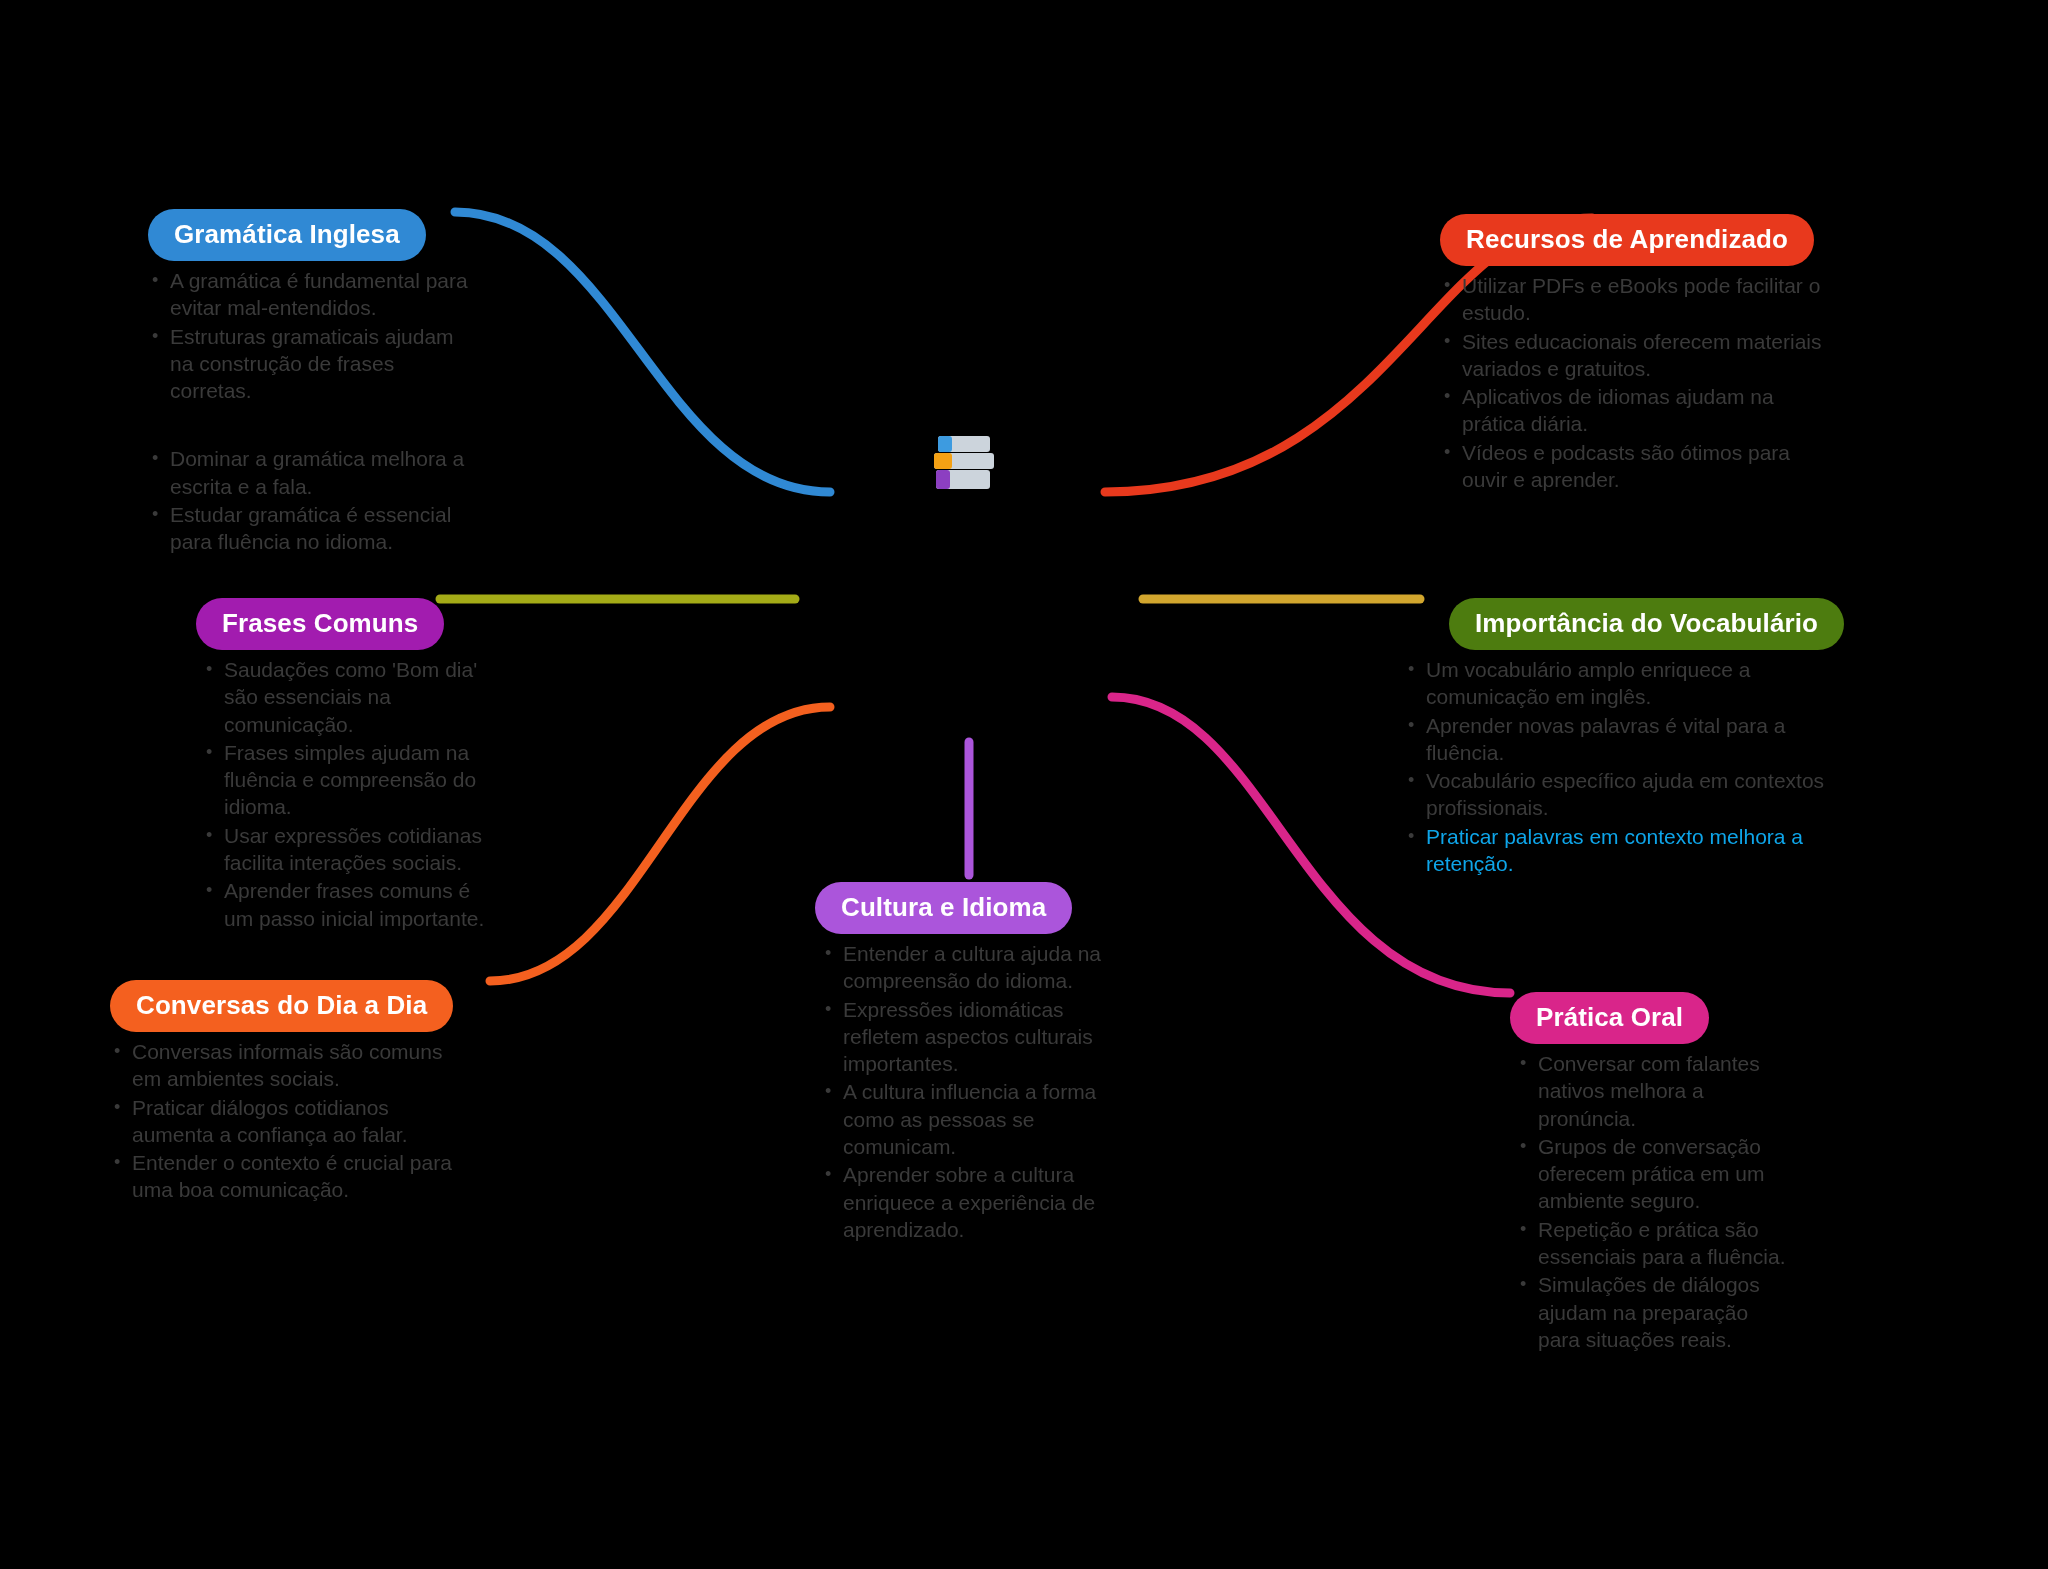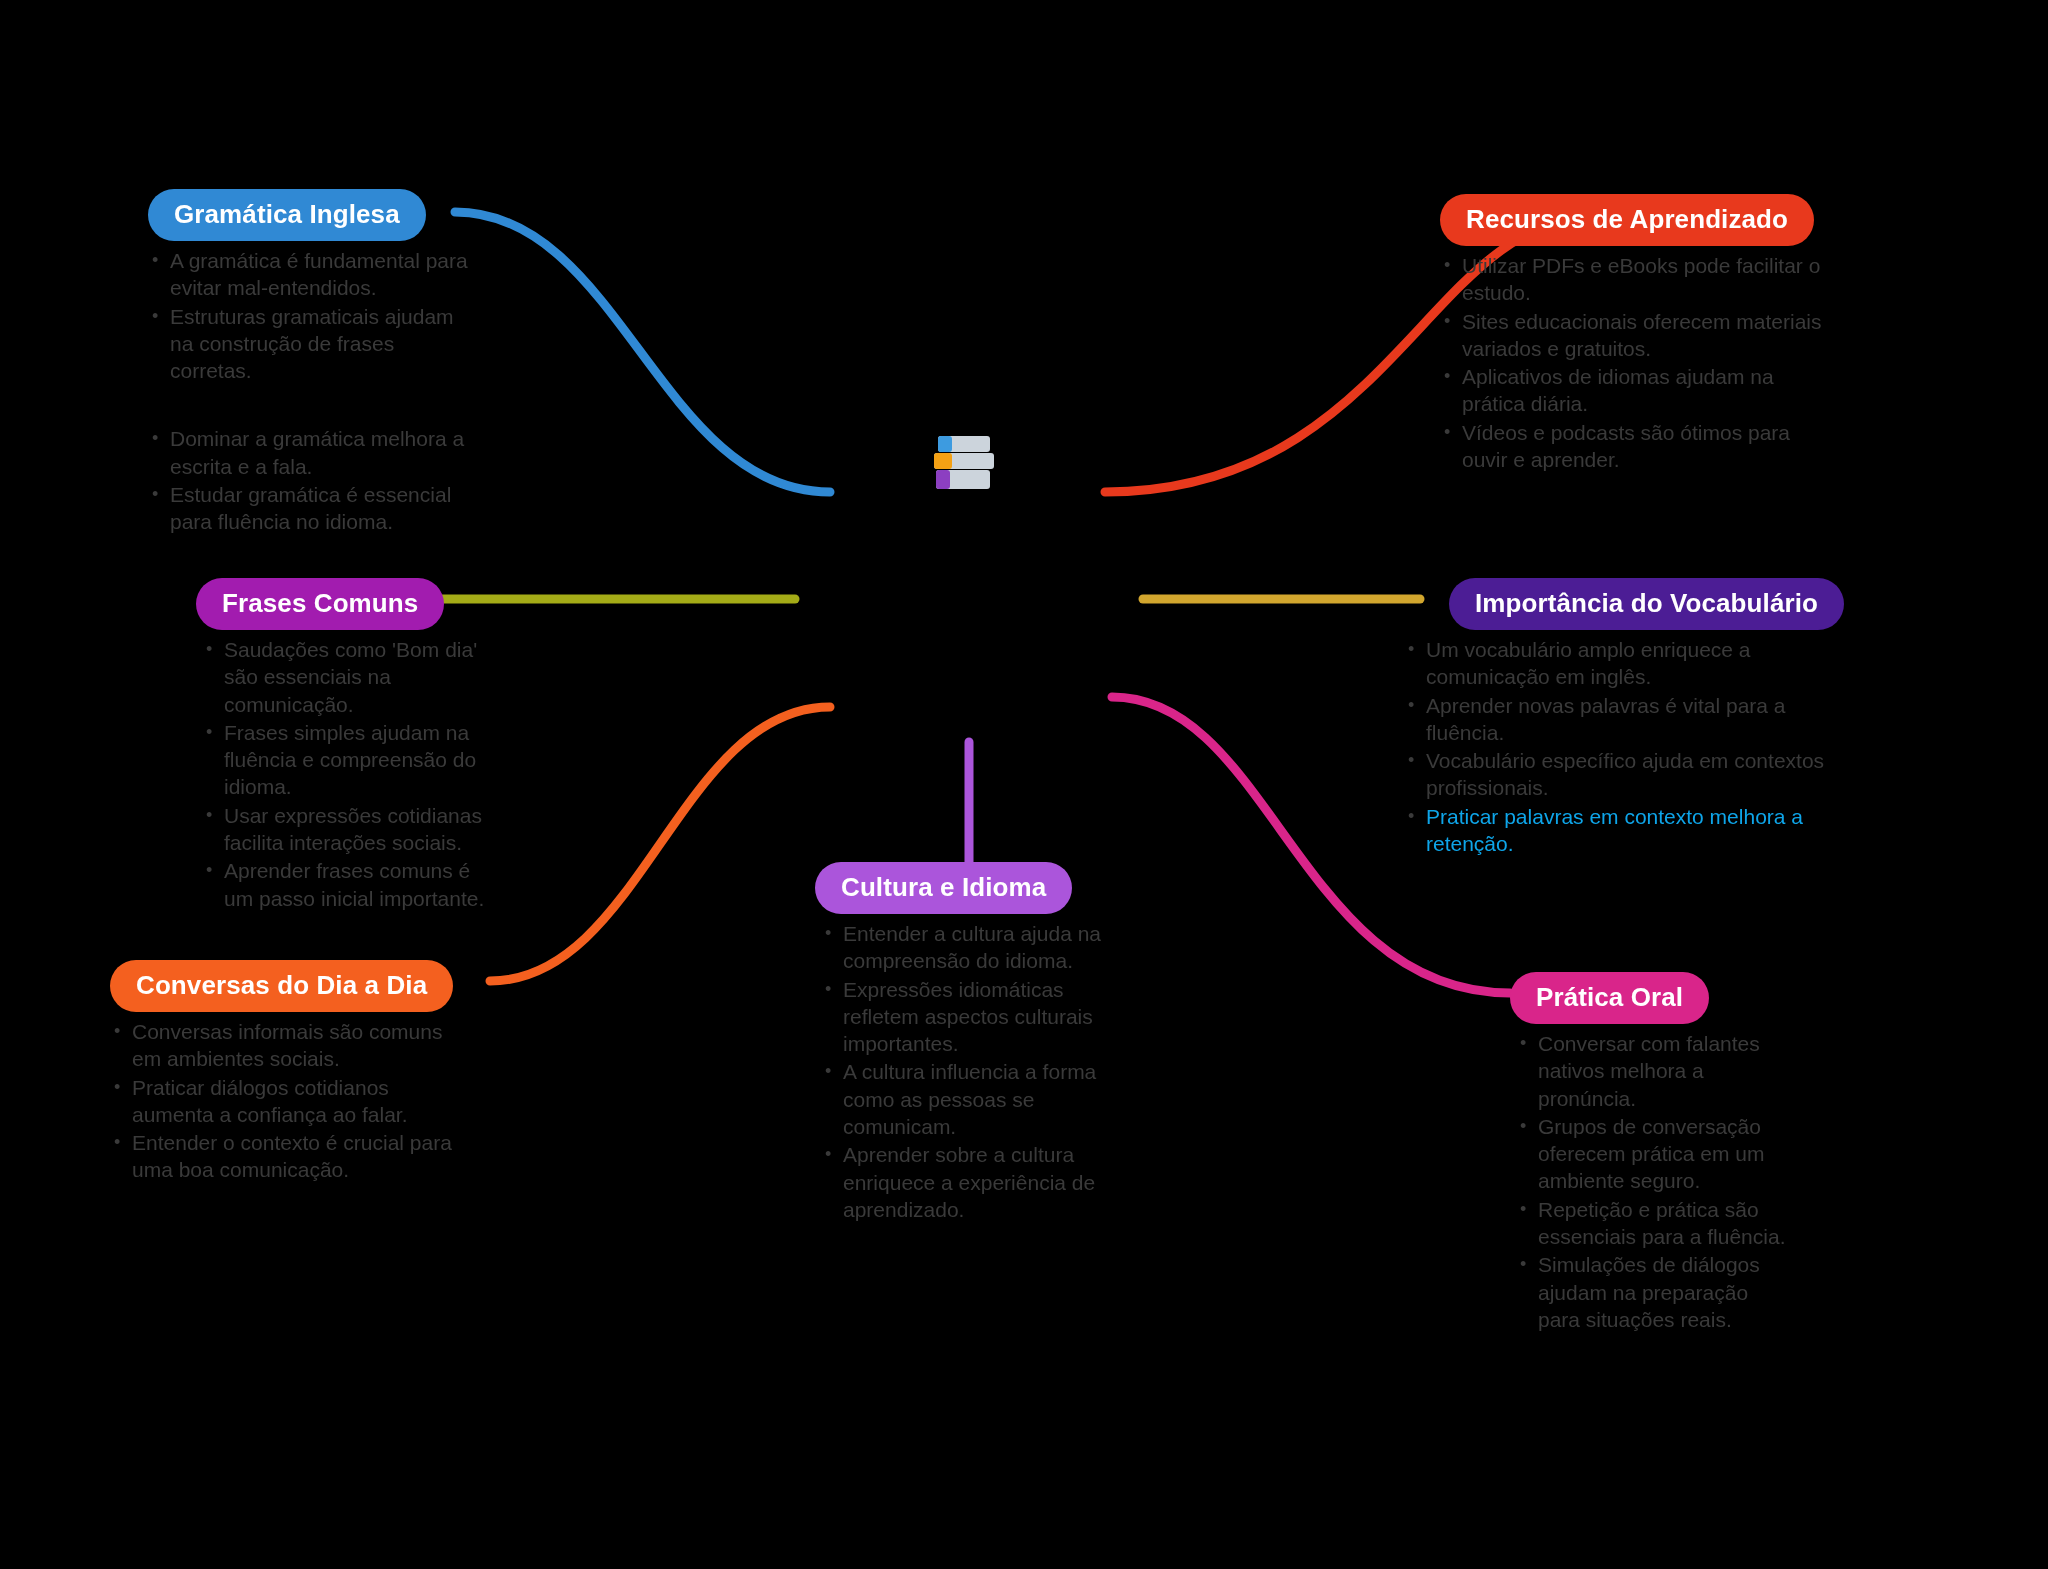--- a/index.html
+++ b/index.html
@@ -35,20 +35,21 @@
   .pill {
     display: inline-block;
     border-radius: 999px;
     color: #ffffff;
     font-weight: 700;
     font-size: 26px;
     letter-spacing: 0.1px;
     line-height: 1;
     padding: 12px 26px 14px 26px;
     white-space: nowrap;
+    margin-top: 20px;
   }
   .pill-row {
     display: flex;
   }
   .pill-row.right {
     justify-content: flex-end;
   }
   .bullets {
     list-style: none;
     margin: 6px 0 0 0;
@@ -160,21 +161,21 @@
     <ul class="bullets indent">
       <li style="color: rgb(58, 58, 58);">Saudações como 'Bom dia' são essenciais na comunicação.</li>
       <li style="color: rgb(58, 58, 58);">Frases simples ajudam na fluência e compreensão do idioma.</li>
       <li style="color: rgb(58, 58, 58);">Usar expressões cotidianas facilita interações sociais.</li>
       <li style="color: rgb(58, 58, 58);">Aprender frases comuns é um passo inicial importante.</li>
     </ul>
   </div>
 
   <div class="branch" id="branch-vocab">
     <div class="pill-row right">
-      <span class="pill" style="background: #4c1d95;">Importância do Vocabulário</span>
+      <span class="pill" style="background: #4d7c0f;">Importância do Vocabulário</span>
     </div>
     <ul class="bullets">
       <li style="color: rgb(58, 58, 58);">Um vocabulário amplo enriquece a comunicação em inglês.</li>
       <li style="color: rgb(58, 58, 58);">Aprender novas palavras é vital para a fluência.</li>
       <li style="color: rgb(58, 58, 58);">Vocabulário específico ajuda em contextos profissionais.</li>
       <li style="color: #0ea5e9;">Praticar palavras em contexto melhora a retenção.</li>
     </ul>
   </div>
 
   <div class="branch" id="branch-daily">

